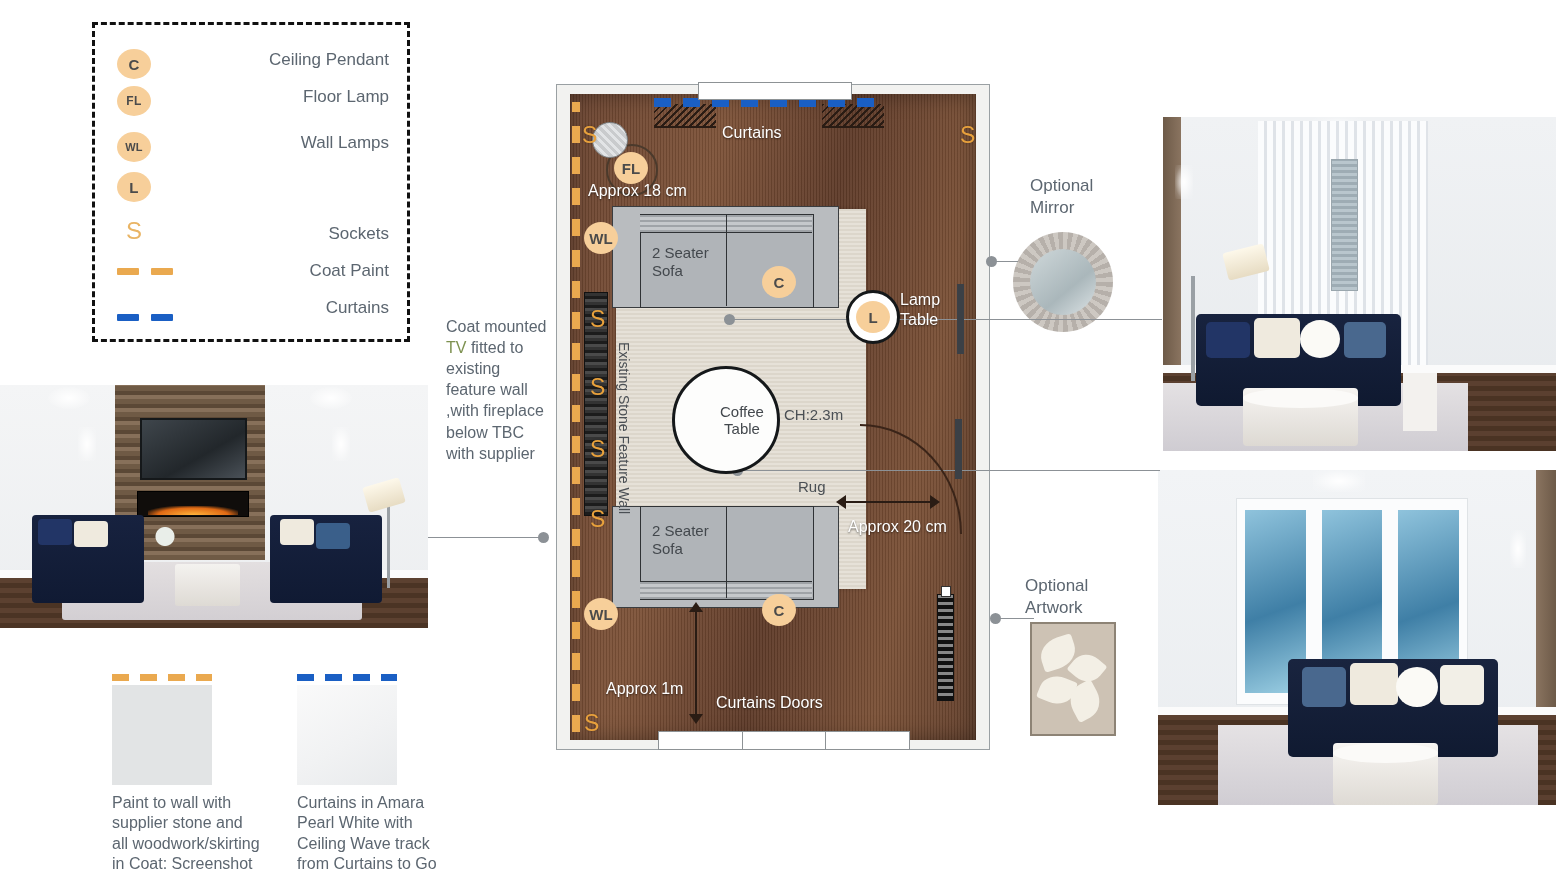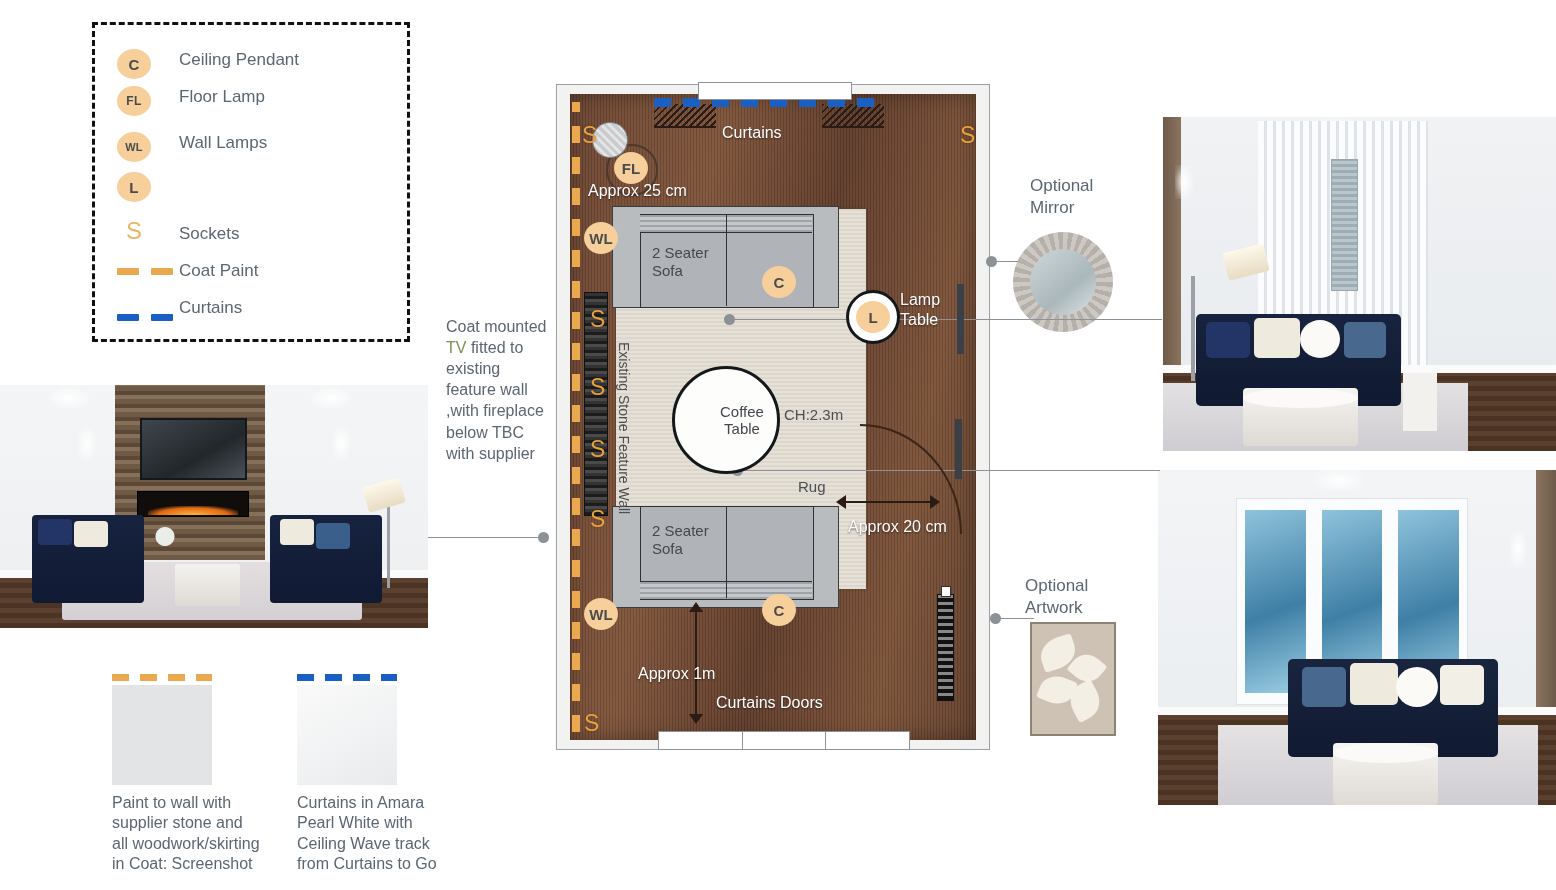--- a/index.html
+++ b/index.html
@@ -9,21 +9,21 @@
 
   
   #legend{left:92px;top:22px;width:318px;height:320px;
           border:3px dashed #111;box-sizing:border-box;background:#fff;}
   .lg-badge{width:34px;height:30px;border-radius:50%;background:#f7cf9a;
             display:flex;align-items:center;justify-content:center;
             font-size:15px;font-weight:700;color:#4b4b4b;letter-spacing:.3px;}
   .lg-badge.sm{font-size:12px;}
   .lg-badge.xs{font-size:11px;}
   .lg-s{width:34px;text-align:center;font-size:24px;color:#e9b464;font-weight:400;}
-  .lg-label{margin-left:62px;font-size:17px;color:#5c6670;line-height:1.28;}
+  .lg-label{margin-left:62px;font-size:17px;color:#5c6670;line-height:1.28;text-align:right;}
   .lg-dash{width:34px;position:relative;height:8px;}
   .lg-dash i{position:absolute;top:0;height:7px;width:22px;border-radius:1px;display:block;}
   .lg-dash i:nth-child(1){left:0;}
   .lg-dash i:nth-child(2){left:34px;}
 
   
   #plan{left:556px;top:84px;width:434px;height:666px;}
   #plan .outerwall{position:absolute;inset:0;background:#f2f2f0;
      border:1px solid #9aa0a3;box-sizing:border-box;}
   #plan .floor{position:absolute;left:14px;top:10px;right:14px;bottom:10px;
@@ -322,42 +322,42 @@
       <div>Lamp</div>
       <div>Table</div>
     </div>
 
     <div class="abs" style="left:22px;top:28px;width:34px;height:34px;border-radius:50%;
          background:repeating-linear-gradient(45deg,#c9cbcd 0 3px,#e2e4e6 3px 6px);
          border:1px solid #7d8285;z-index:5;"></div>
     <div class="abs" style="left:36px;top:50px;width:48px;height:48px;border-radius:50%;
          border:2px solid #4b3a2c;z-index:4;"></div>
     <div class="badge" style="left:44px;top:58px;">FL</div>
-    <div class="abs pw" style="left:18px;top:88px;">Approx 25 cm</div>
+    <div class="abs pw" style="left:18px;top:88px;">Approx 18 cm</div>
 
     <div class="badge" style="left:14px;top:128px;">WL</div>
     <div class="badge" style="left:14px;top:504px;">WL</div>
 
     <div class="sock" style="left:12px;top:28px;">S</div>
     <div class="sock" style="left:390px;top:28px;">S</div>
     <div class="sock" style="left:20px;top:212px;">S</div>
     <div class="sock" style="left:20px;top:280px;">S</div>
     <div class="sock" style="left:20px;top:342px;">S</div>
     <div class="sock" style="left:20px;top:412px;">S</div>
     <div class="sock" style="left:14px;top:616px;">S</div>
 
     <div class="dimline" style="left:270px;top:407px;width:96px;height:2px;"></div>
     <div class="arrowl" style="left:266px;top:401px;"></div>
     <div class="arrowr" style="left:360px;top:401px;"></div>
     <div class="abs pw" style="left:278px;top:424px;">Approx 20 cm</div>
 
     <div class="dimline" style="left:125px;top:514px;width:2px;height:112px;"></div>
     <div class="arrowup" style="left:119px;top:508px;"></div>
     <div class="arrowdn" style="left:119px;top:620px;"></div>
-    <div class="abs pw" style="left:36px;top:571px;padding-left:32px;">Approx 1m</div>
+    <div class="abs pw" style="left:36px;top:586px;">Approx 1m</div>
 
     <div class="abs pw" style="left:146px;top:600px;">Curtains Doors</div>
     <div class="slidedoor">
         <i></i>
         <i></i>
         <i></i>
       </div>
   </div>
 </div>
 

